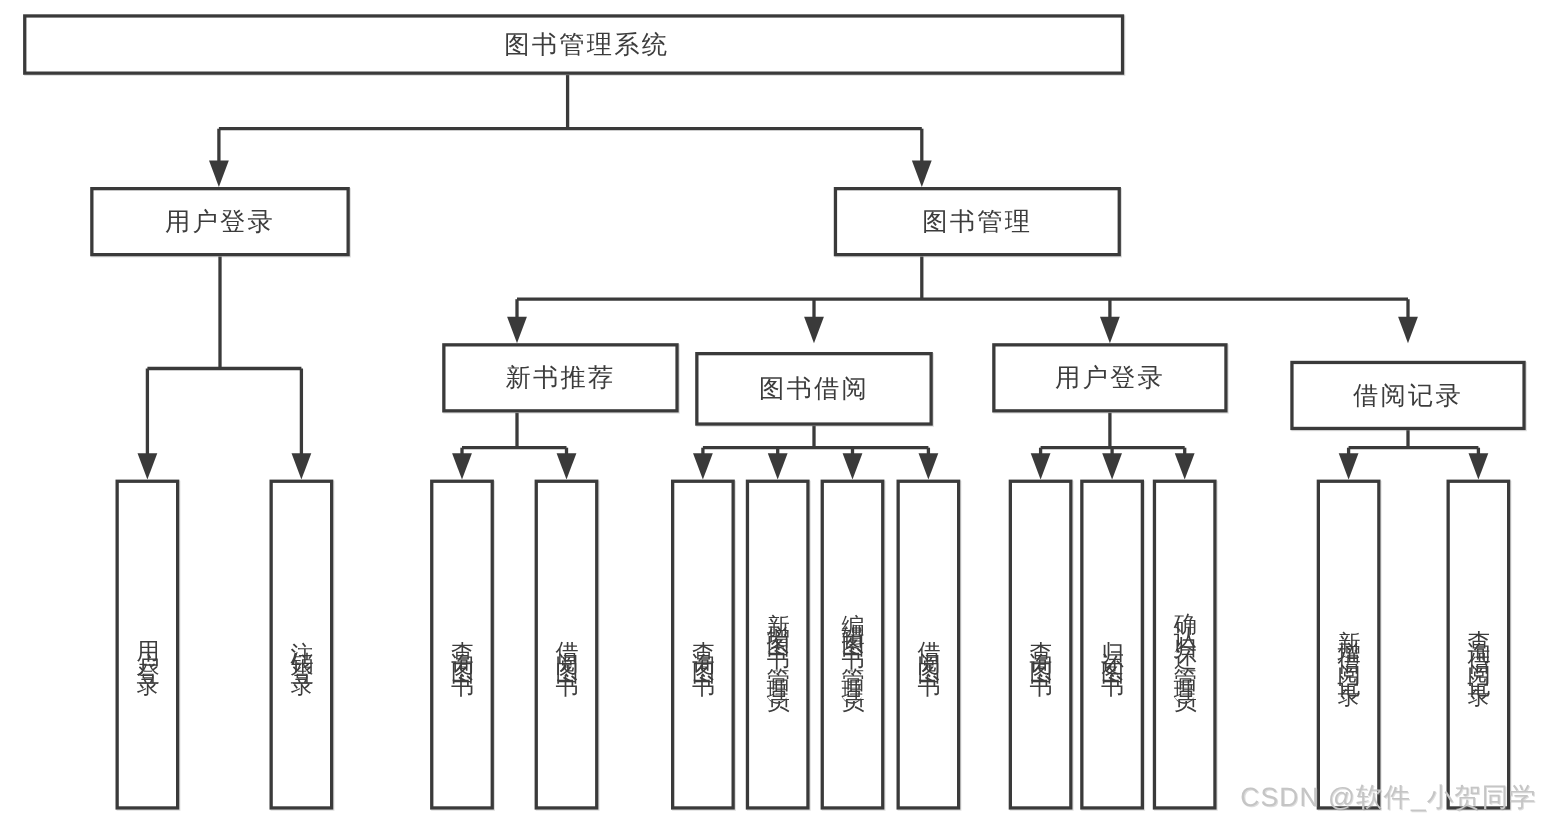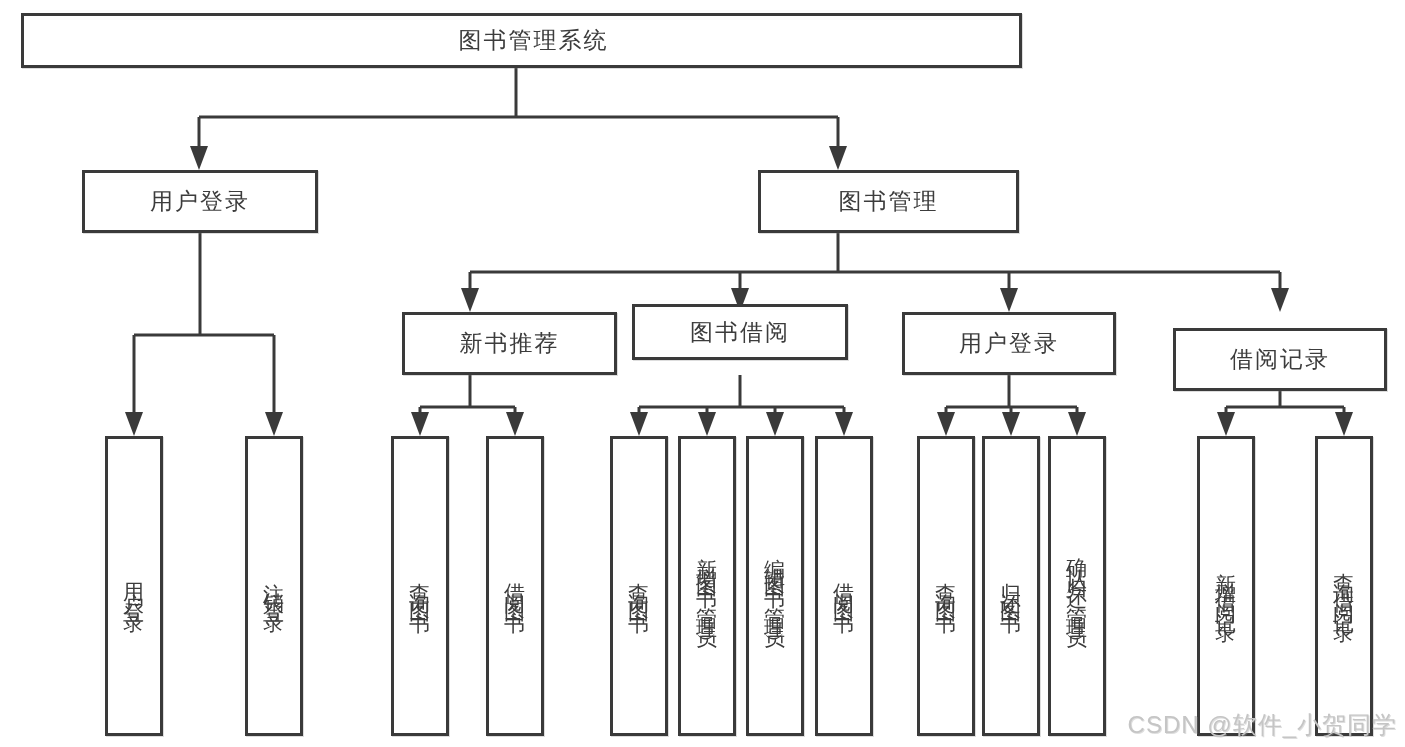--- a/index.html
+++ b/index.html
@@ -45,21 +45,21 @@
     font-size: 24px;
     letter-spacing: 1px;
     color: #c5c5c5;
     text-shadow: 1px 1px 0 rgba(160,160,160,0.35);
   }
   
   #n-root   { left: 21px;  top: 13px;  width: 1001px; height: 55px; padding-left: 24px; }
   #n-login  { left: 82px;  top: 170px; width: 236px;  height: 63px; }
   #n-mgmt   { left: 719px; top: 170px; width: 261px;  height: 63px; margin-left: 39px; }
   #n-newrec { left: 362px; top: 312px; width: 215px;  height: 63px; margin-left: 40px; }
-  #n-borrow { left: 632px; top: 304px; width: 216px;  height: 56px; }
+  #n-borrow { left: 632px; top: 320px; width: 216px;  height: 67px; }
   #n-cur    { left: 902px; top: 312px; width: 214px;  height: 63px; }
   #n-rec    { left: 1173px;top: 312px; width: 214px;  height: 63px; margin-top: 16px; }
   .leaf { top: 436px; width: 58px; height: 300px; }
   #l-login1 { left: 105px; }
   #l-logout { left: 245px; }
   #l-nr-q   { left: 391px; }
   #l-nr-b   { left: 486px; }
   #l-bb-q   { left: 610px; }
   #l-bb-add { left: 678px; }
   #l-bb-edit{ left: 746px; }

